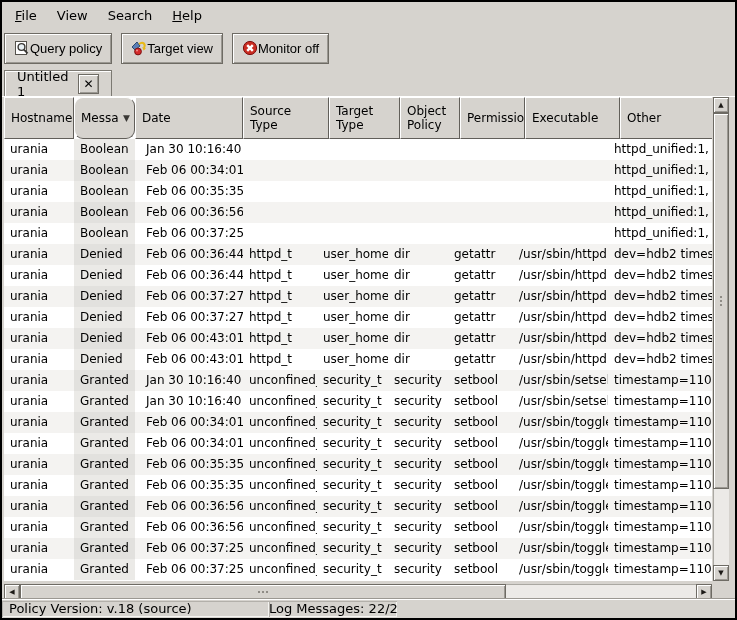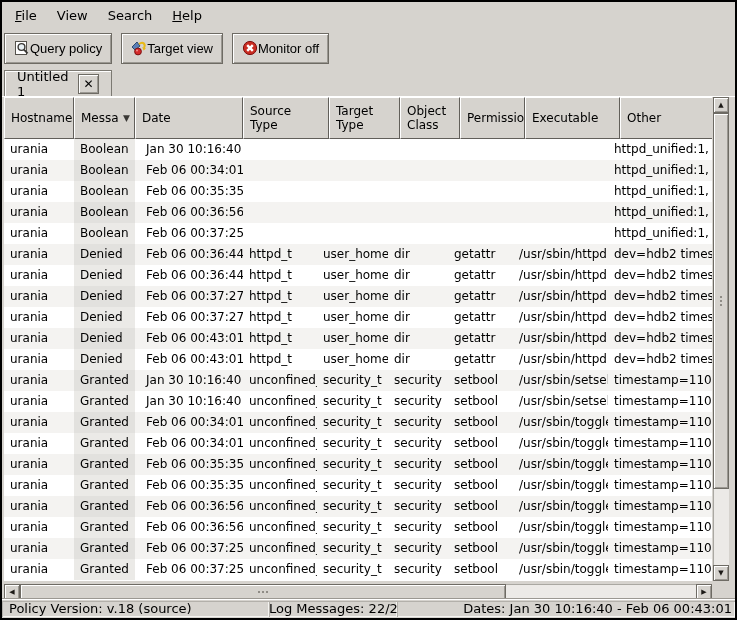--- a/index.html
+++ b/index.html
@@ -141,21 +141,21 @@
   </div>
   <div class="page-edge"></div>
 
   <div class="grid">
     <div class="hrow">
         <div class="hcell" style="width: 70px;">
           <div class="hlab">
             <div>Hostname</div>
           </div>
         </div>
-        <div class="hcell" style="width: 61px;">
+        <div class="hcell" style="width: 61px; border-radius: 9px;">
           <div class="hlab">
             <div>Messa</div>
           </div>
           <span class="sortarrow">▼</span>
         </div>
         <div class="hcell" style="width: 108px;">
           <div class="hlab">
             <div>Date</div>
           </div>
         </div>
@@ -167,21 +167,21 @@
         </div>
         <div class="hcell" style="width: 71px;">
           <div class="hlab">
             <div>Target</div>
             <div>Type</div>
           </div>
         </div>
         <div class="hcell" style="width: 60px;">
           <div class="hlab">
             <div>Object</div>
-            <div>Class</div>
+            <div>Policy</div>
           </div>
         </div>
         <div class="hcell" style="width: 65px;">
           <div class="hlab">
             <div>Permission</div>
           </div>
         </div>
         <div class="hcell" style="width: 95px;">
           <div class="hlab">
             <div>Executable</div>
@@ -448,16 +448,15 @@
         <span class="grip-h"></span>
       </div>
     <div class="sbtn h-right">
         <span>▶</span>
       </div>
   </div>
 
   <div class="statusbar">
     <div class="spane left">Policy Version: v.18 (source)</div>
     <div class="spane mid">Log Messages: 22/23</div>
-    <div class="spane right">Dates: Jan 30 10:16:40 - Feb 06 00:43:01</div>
   </div>
 
 </div>
 
 </body></html>

